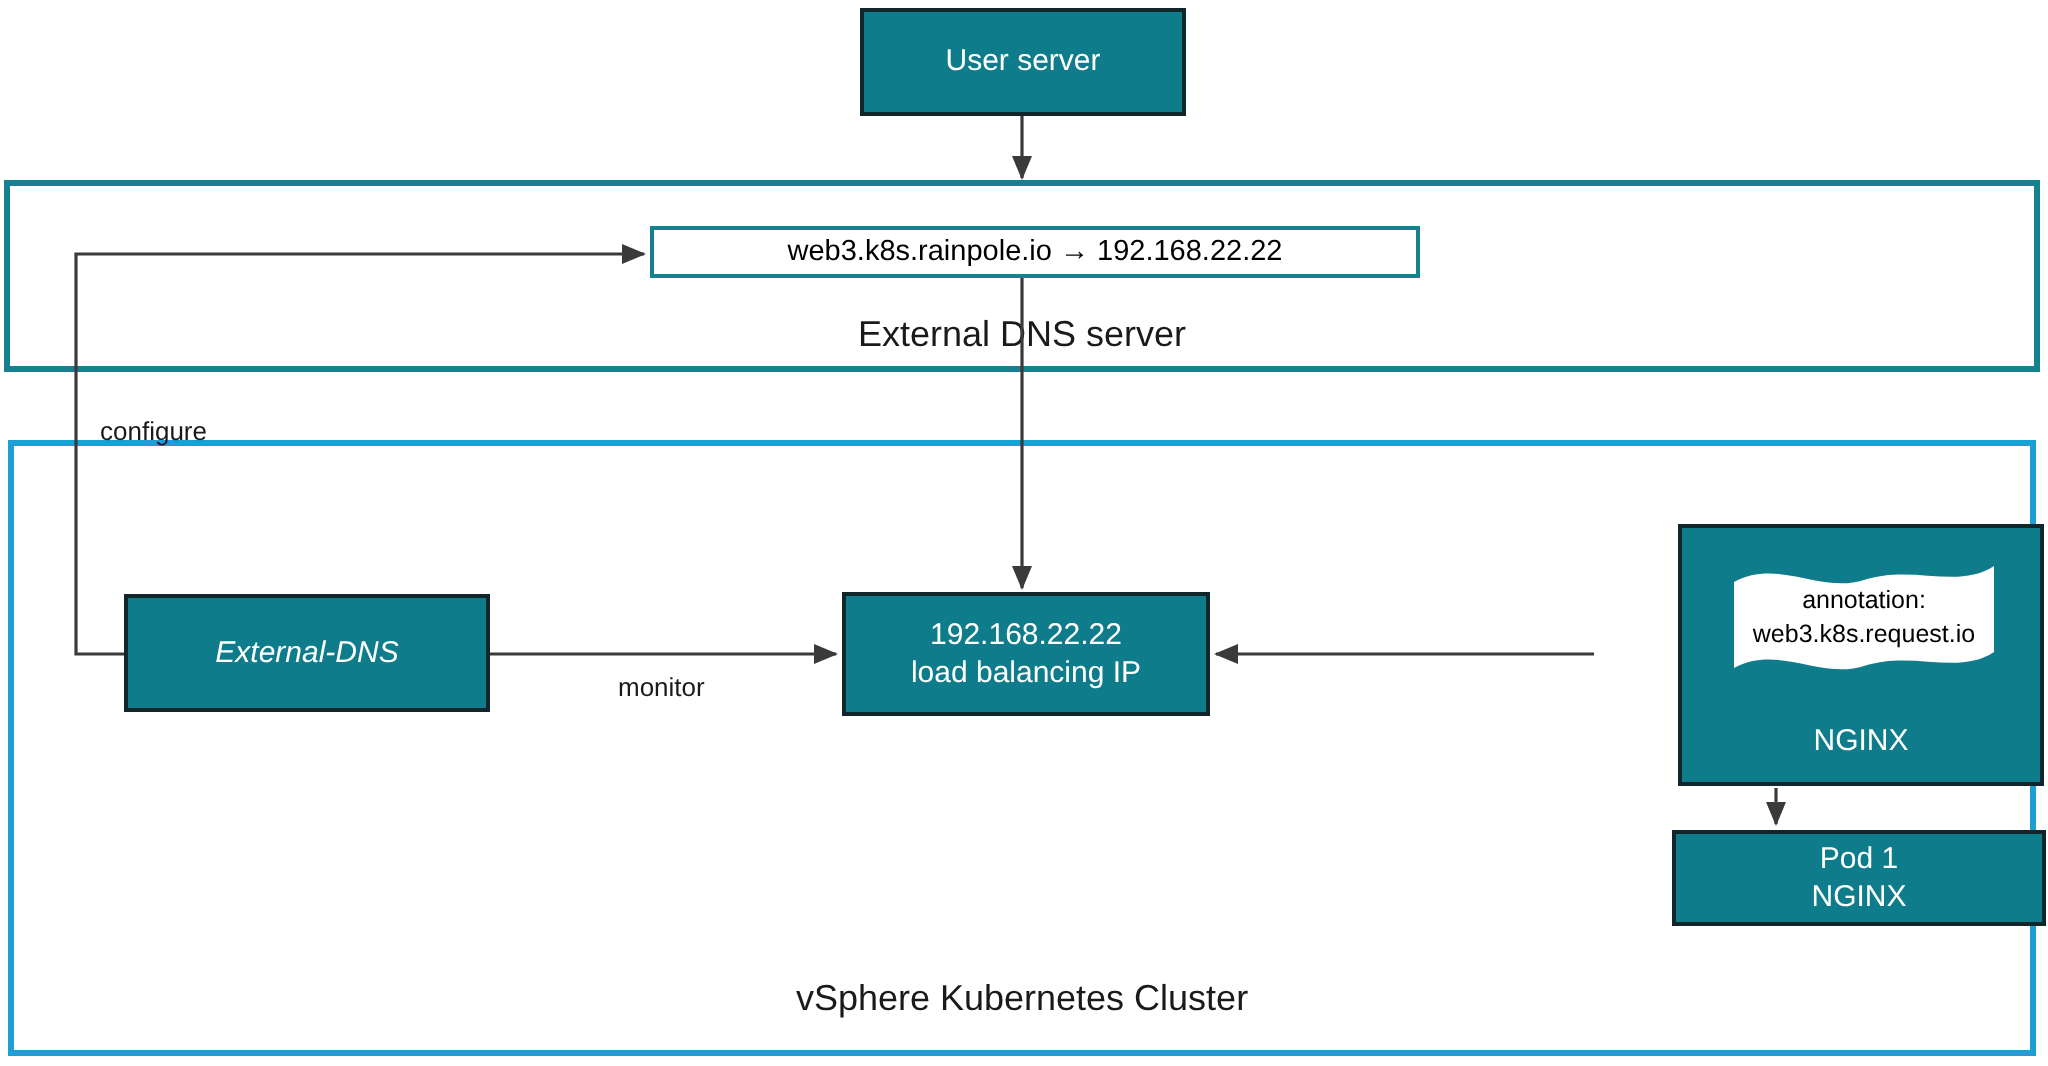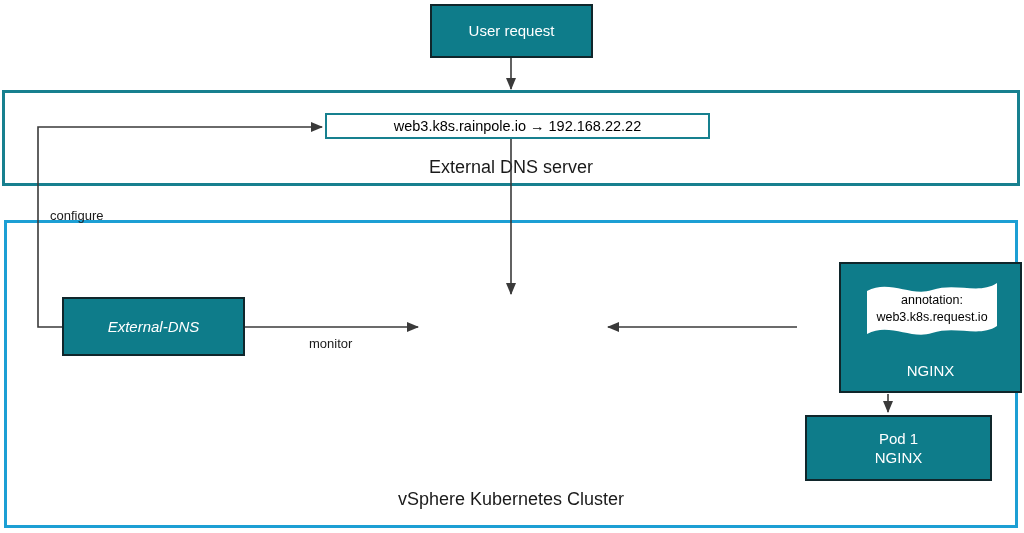--- a/index.html
+++ b/index.html
@@ -88,21 +88,21 @@
   .dns-record    {
     left: 325px; top: 113px; width: 385px; height: 26px;
     background: #fff;
     border: 2px solid var(--dns-server-border);
     color: #000;
     font-size: 14.5px;
   }
   .external-dns  { left: 62px;  top: 297px; width: 183px; height: 59px; font-style: italic; }
   .lb-node       { left: 421px; top: 296px; width: 184px; height: 62px; }
   .service-node  { left: 797px; top: 262px; width: 183px; height: 131px; justify-content: flex-end; padding-bottom: 11px; margin-left: 42px; }
-  .pod-node      { left: 805px; top: 415px; width: 187px; height: 66px; }
+  .pod-node      { left: 836px; top: 415px; width: 187px; height: 48px; }
 
   
   .flag {
     position: absolute;
     left: 24px; top: 12px;
     width: 134px; height: 66px;
   }
   .flag svg { position: absolute; left: 0; top: 0; width: 134px; height: 66px; }
   .flag-text {
     position: absolute;
@@ -146,31 +146,35 @@
 
     <line x1="797" y1="327" x2="608" y2="327" marker-end="url(#arrowhead)"></line>
 
     <line x1="888" y1="394" x2="888" y2="412" marker-end="url(#arrowhead)"></line>
   </svg>
 
   <div class="edge-label configure-label">configure</div>
   <div class="edge-label monitor-label">monitor</div>
 
   <div class="node teal user-request">
-    <span>User request</span>
+    <span>User server</span>
   </div>
 
   <div class="node dns-record">
     <span>web3.k8s.rainpole.io → 192.168.22.22</span>
   </div>
 
   <div class="node teal external-dns">
     <span>External-DNS</span>
   </div>
 
+  <div class="node teal lb-node">
+    <span>192.168.22.22</span>
+    <span>load balancing IP</span>
+  </div>
 
   <div class="node teal service-node">
     <div class="flag">
       <svg viewBox="0 0 134 66">
         <path d="M 2 15 C 24 3, 46 21, 67 14 C 91 6, 114 19, 132 7
                  L 132 50 C 114 62, 91 49, 67 57 C 46 64, 24 46, 2 58 Z" fill="#FFFFFF"></path>
       </svg>
       <div class="flag-text">
         <span>annotation:</span>
         <span>web3.k8s.request.io</span>

